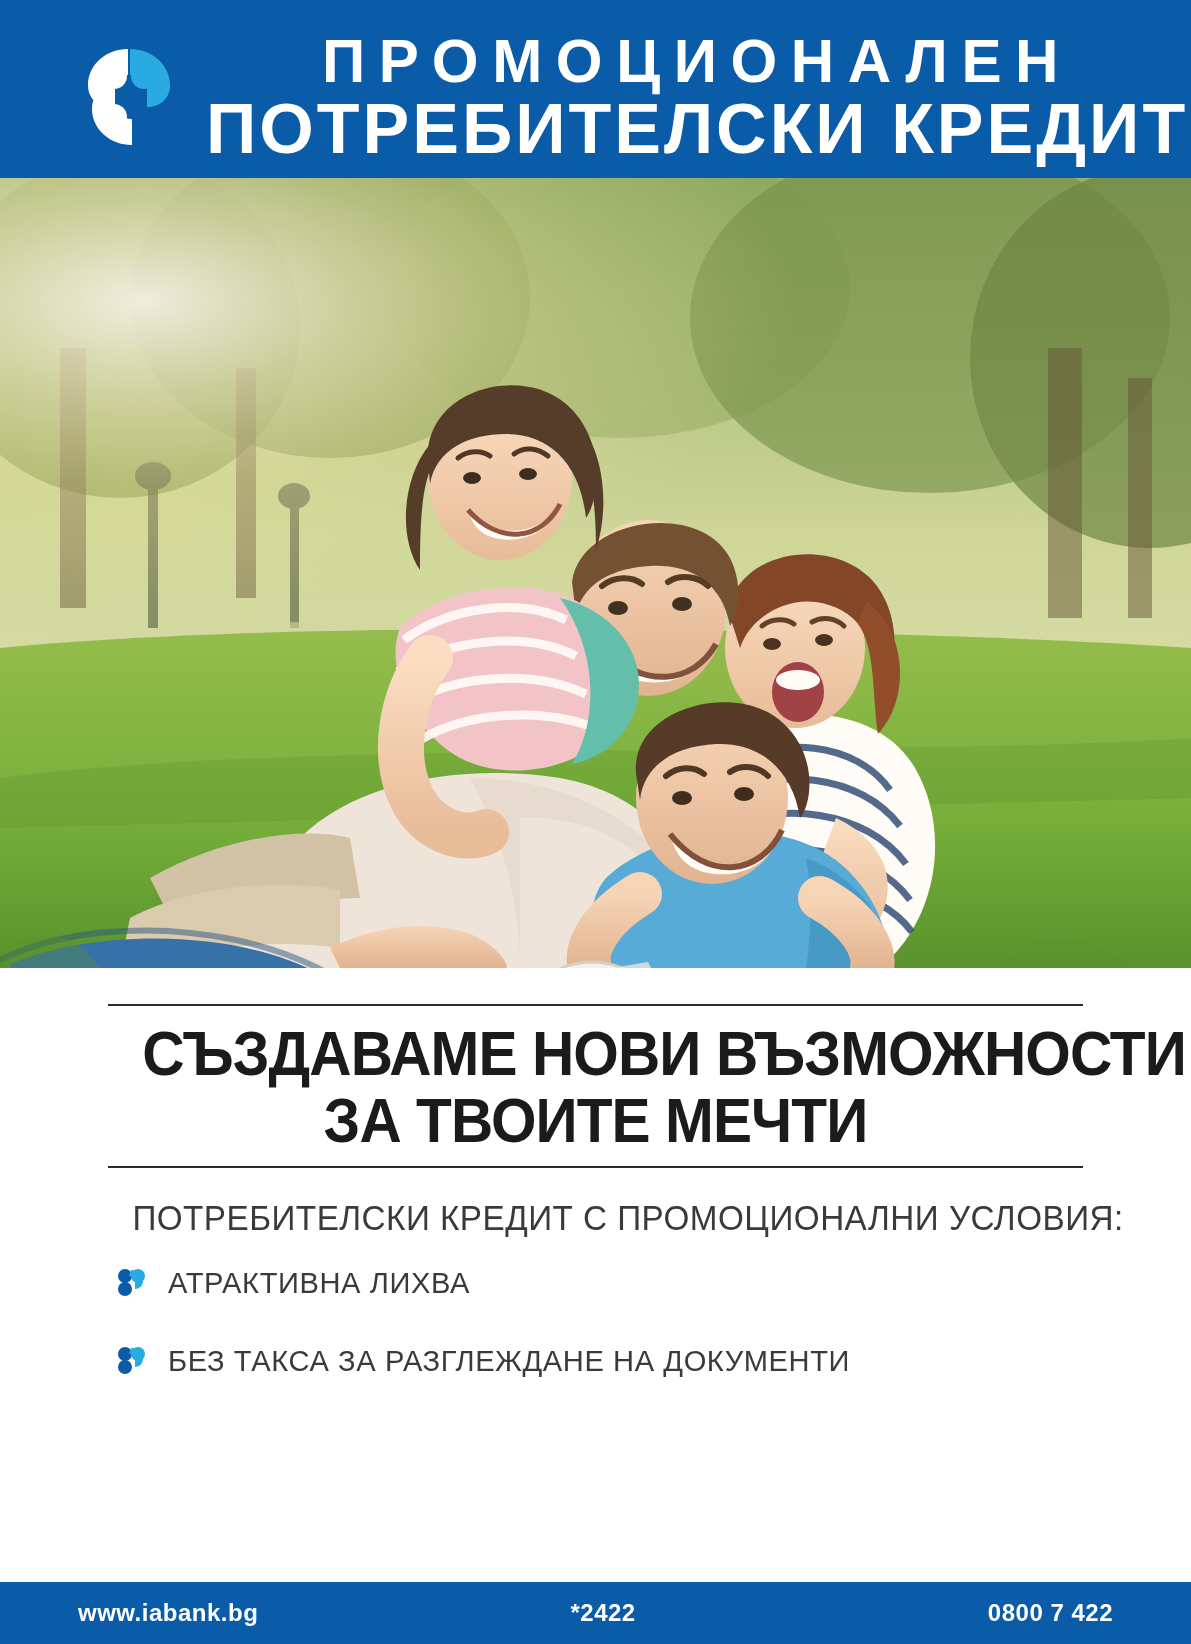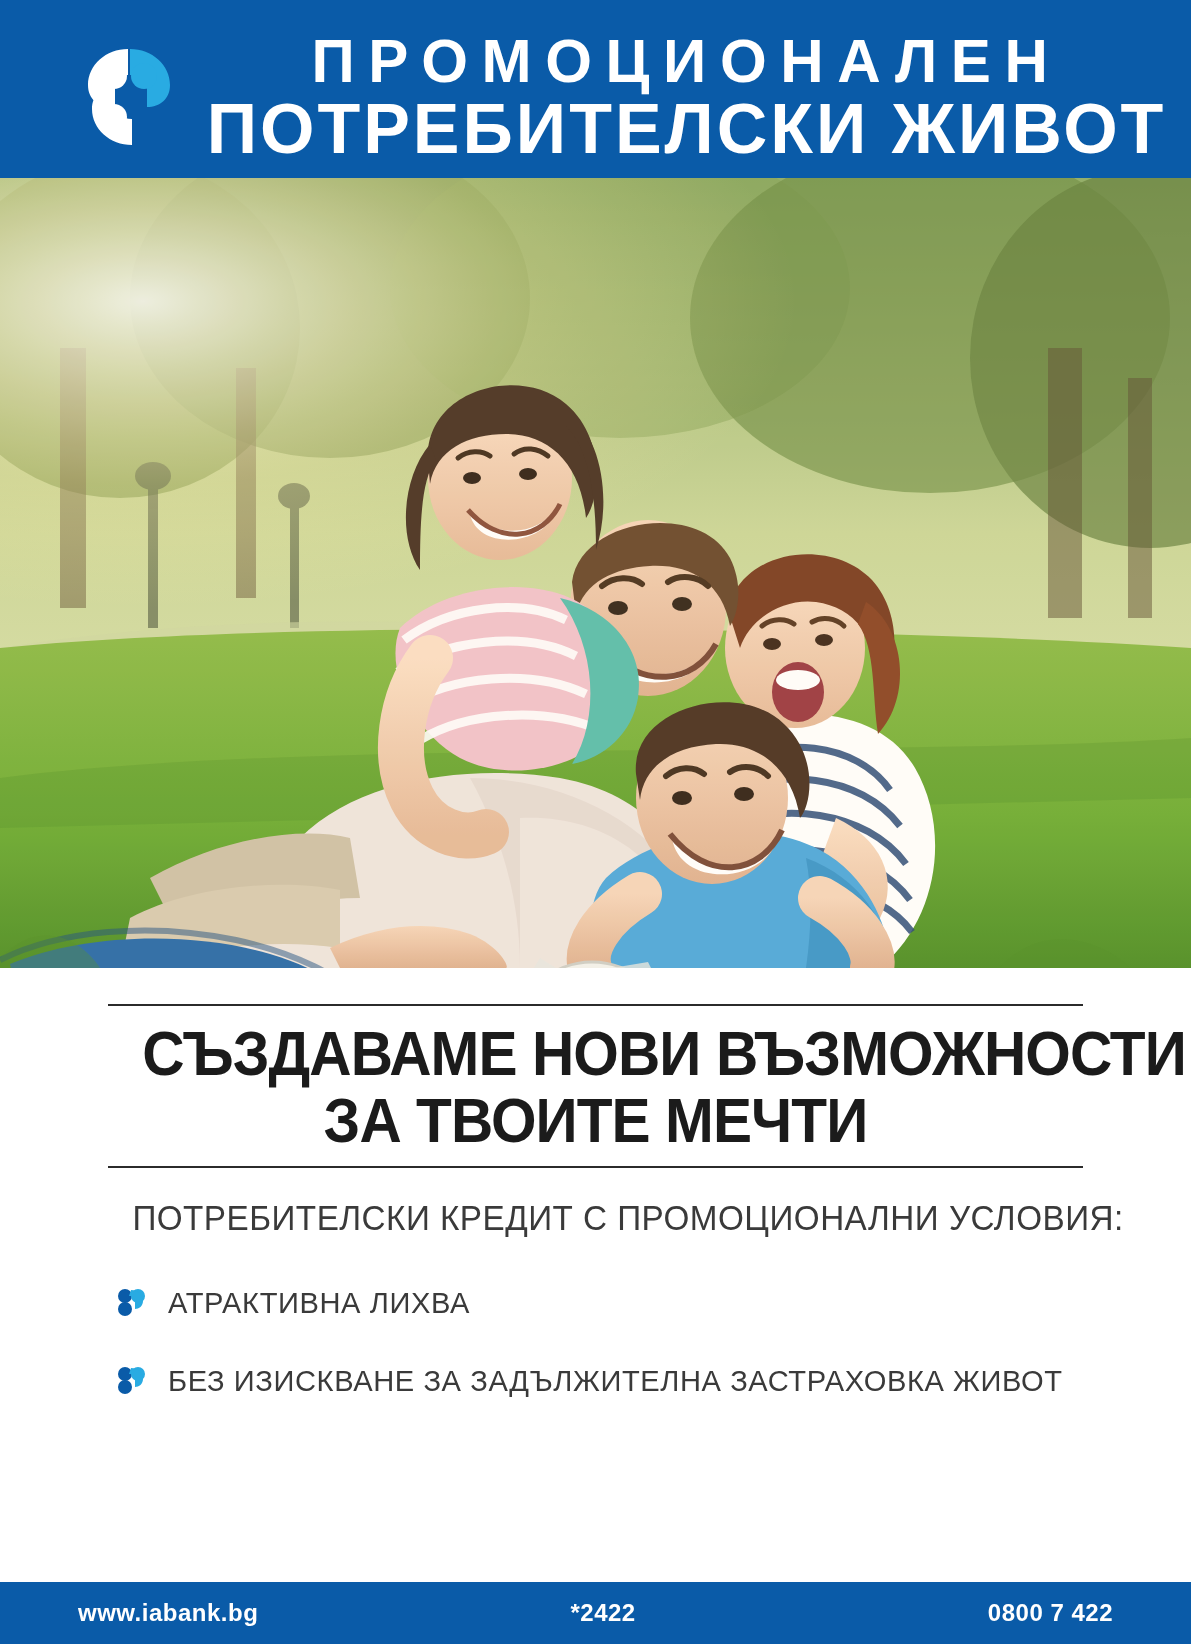--- a/index.html
+++ b/index.html
@@ -118,21 +118,21 @@
     color: #3a3a3a;
     font-size: 35px;
     letter-spacing: 0.5px;
     padding: 30px 0 18px 0;
     transform: scaleX(0.95);
     transform-origin: center;
     white-space: nowrap;
   }
 
   .bullets {
-    margin-top: 30px;
+    margin-top: 10px;
     text-align: right;
   }
   .bullet {
     display: flex;
     align-items: center;
     margin: 0 0 44px 8px;
   }
   .bullet-icon {
     width: 30px;
     height: 30px;
@@ -178,21 +178,21 @@
         <path d="M50 4 C28 4 10 20 10 40 C10 54 20 62 33 62 L33 44 C33 36 40 30 50 30 Z" fill="#ffffff"></path>
         <path d="M54 4 C76 4 94 20 94 40 C94 54 84 62 71 62 L71 44 C71 36 64 30 54 30 Z" fill="#29abe2" transform="translate(-2,0)"></path>
         <path d="M54 100 C32 100 14 84 14 64 C14 50 24 42 37 42 L37 60 C37 68 44 74 54 74 Z" fill="#ffffff"></path>
         <circle cx="36" cy="31" r="13" fill="#ffffff"></circle>
         <circle cx="66" cy="31" r="13" fill="#29abe2"></circle>
         <circle cx="36" cy="72" r="13" fill="#ffffff"></circle>
       </svg>
     </div>
     <div class="header-titles">
       <div class="title-line1">ПРОМОЦИОНАЛЕН</div>
-      <div class="title-line2">ПОТРЕБИТЕЛСКИ ЖИВОТ</div>
+      <div class="title-line2">ПОТРЕБИТЕЛСКИ КРЕДИТ</div>
     </div>
   </div>
 
   <div class="hero">
     <svg class="hero-canvas" viewBox="0 0 1191 790" preserveAspectRatio="xMidYMid slice" xmlns="http://www.w3.org/2000/svg" aria-hidden="true">
       <defs>
         <linearGradient id="skyGrad" x1="0" y1="0" x2="0" y2="1">
           <stop offset="0%" stop-color="#8fae6a"></stop>
           <stop offset="45%" stop-color="#cbd79a"></stop>
           <stop offset="100%" stop-color="#e7e9c0"></stop>
@@ -384,32 +384,32 @@
           <svg width="30" height="30" viewBox="0 0 30 30" xmlns="http://www.w3.org/2000/svg" aria-hidden="true">
             <circle cx="9" cy="8" r="7" fill="#0a5ba8"></circle>
             <circle cx="22" cy="8" r="7" fill="#29abe2"></circle>
             <circle cx="9" cy="21" r="7" fill="#0a5ba8"></circle>
             <path d="M15 2 C22 2 27 7 27 13 C27 18 23 21 19 21 L19 14 C19 10 17 8 13 8 Z" fill="#29abe2"></path>
           </svg>
         </span>
         <span class="bullet-text">АТРАКТИВНА ЛИХВА</span>
       </div>
 
-
       <div class="bullet">
         <span class="bullet-icon">
           <svg width="30" height="30" viewBox="0 0 30 30" xmlns="http://www.w3.org/2000/svg" aria-hidden="true">
             <circle cx="9" cy="8" r="7" fill="#0a5ba8"></circle>
             <circle cx="22" cy="8" r="7" fill="#29abe2"></circle>
             <circle cx="9" cy="21" r="7" fill="#0a5ba8"></circle>
             <path d="M15 2 C22 2 27 7 27 13 C27 18 23 21 19 21 L19 14 C19 10 17 8 13 8 Z" fill="#29abe2"></path>
           </svg>
         </span>
-        <span class="bullet-text">БЕЗ ИЗИСКВАНЕ ЗА ЗАДЪЛЖИТЕЛНА ЗАСТРАХОВКА ЖИВОТ</span>
+        <span class="bullet-text">БЕЗ ТАКСА ЗА РАЗГЛЕЖДАНЕ НА ДОКУМЕНТИ</span>
       </div>
+
 
     </div>
   </div>
 
   <div class="footer">
     <span class="f-left">www.iabank.bg</span>
     <span class="f-mid">*2422</span>
     <span class="f-right">0800 7 422</span>
   </div>
 

